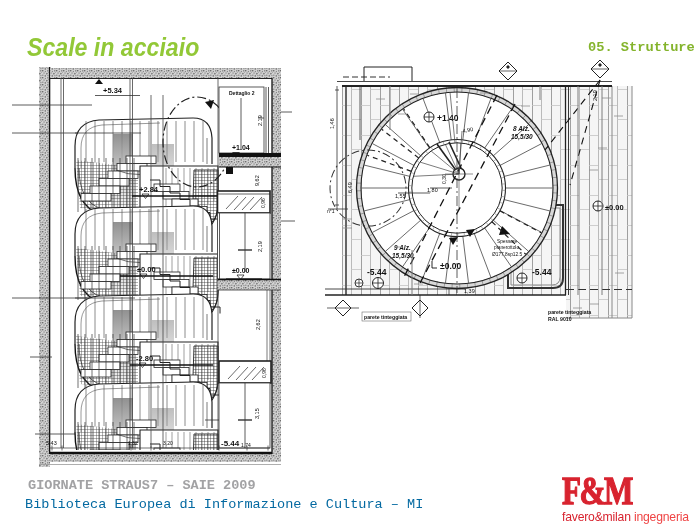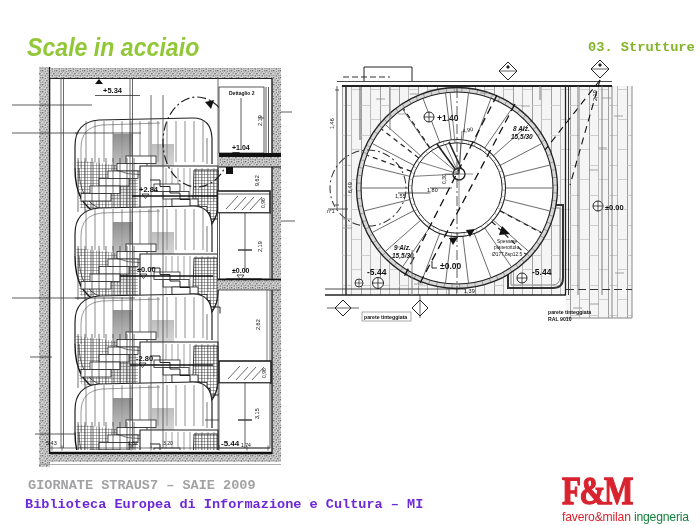--- a/index.html
+++ b/index.html
@@ -1,23 +1,23 @@
 <!DOCTYPE html>
 <html><head>
 <meta charset="utf-8">
 <style>
 html,body { margin:0; padding:0; width:700px; height:525px; background:#fff; overflow:hidden; }
 body { font-family:"Liberation Sans", sans-serif; position:relative; }
 .title { position:absolute; left:27px; top:33px; font-size:25px; font-weight:bold; font-style:italic; color:#92C837; transform:scaleX(0.925); transform-origin:left top; }
 .chap { position:absolute; left:588px; top:40px; font-family:"Liberation Mono", monospace; font-size:13.7px; font-weight:bold; color:#84B42C; }
 .foot1 { position:absolute; left:28px; top:478px; font-family:"Liberation Mono", monospace; font-size:13.55px; font-weight:bold; color:#A2A2A4; }
-.foot2 { position:absolute; left:25px; top:497px; font-family:"Liberation Mono", monospace; font-size:13.55px; font-weight:bold; color:#6d28d9; }
+.foot2 { position:absolute; left:25px; top:497px; font-family:"Liberation Mono", monospace; font-size:13.55px; font-weight:normal; color:#0369a1; }
 .fm { position:absolute; left:562px; top:466px; font-family:"Liberation Serif", serif; font-size:41px; font-weight:bold; color:#D8232F; -webkit-text-stroke:1.3px #D8232F; transform:scaleX(0.76); transform-origin:left top; letter-spacing:-2px; }
 .fmsub { position:absolute; left:562px; top:510px; font-size:12.2px; color:#D8232F; letter-spacing:-0.2px; }
-.fmsub .ing { color:#15803d; }
+.fmsub .ing { color:#ef4444; }
 </style>
 </head>
 <body>
 
 <svg width="700" height="525" viewBox="0 0 700 525" font-family="Liberation Sans, sans-serif">
     <defs>
 <pattern id="st" width="7" height="7" patternUnits="userSpaceOnUse">
  <rect width="7" height="7" fill="#D2D2D2"></rect>
  <rect x="0" y="0" width="1.4" height="1.4" fill="#6e6e6e"></rect>
  <rect x="2.8" y="0.9" width="1.2" height="1.2" fill="#8a8a8a"></rect>
@@ -728,21 +728,21 @@
       </g>
       <text x="327" y="213" font-size="5" fill="#111">n°1</text>
       <circle cx="359" cy="283" r="4" fill="white" stroke="#222" stroke-width="0.9"></circle>
       <line x1="355" y1="283" x2="363" y2="283" stroke="#222" stroke-width="0.7"></line>
       <line x1="359" y1="279" x2="359" y2="287" stroke="#222" stroke-width="0.7"></line>
     </g>
   </svg>
 
 <div class="title">Scale in acciaio</div>
 
-<div class="chap">03. Strutture</div>
+<div class="chap">05. Strutture</div>
 
 <div class="foot1">GIORNATE STRAUS7 – SAIE 2009</div>
 
 <div class="foot2">Biblioteca Europea di Informazione e Cultura – MI</div>
 
 <div class="fm">F&amp;M</div>
 
 <div class="fmsub"><span>favero&amp;milan</span> <span class="ing">ingegneria</span></div>
 
 </body></html>

